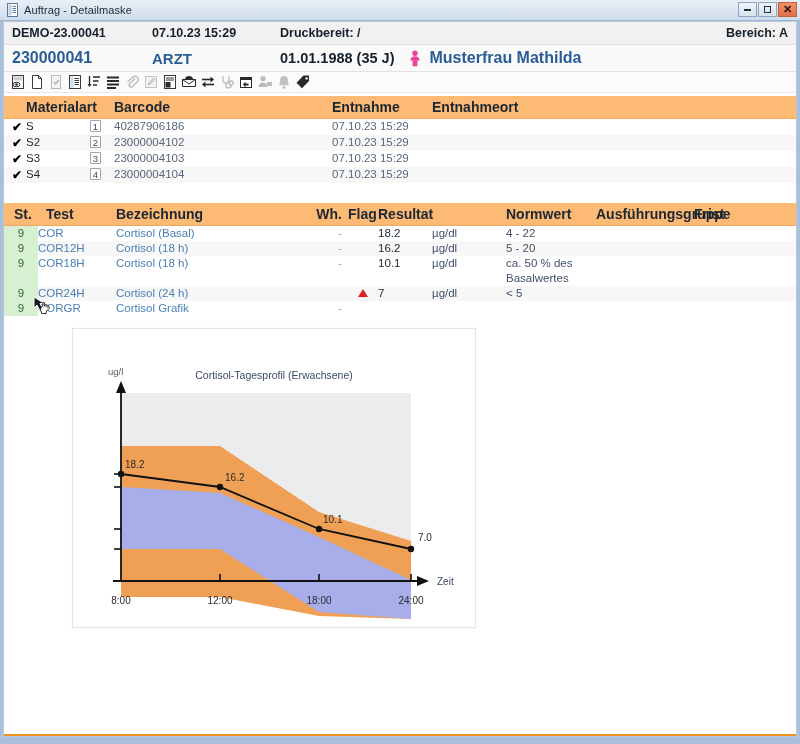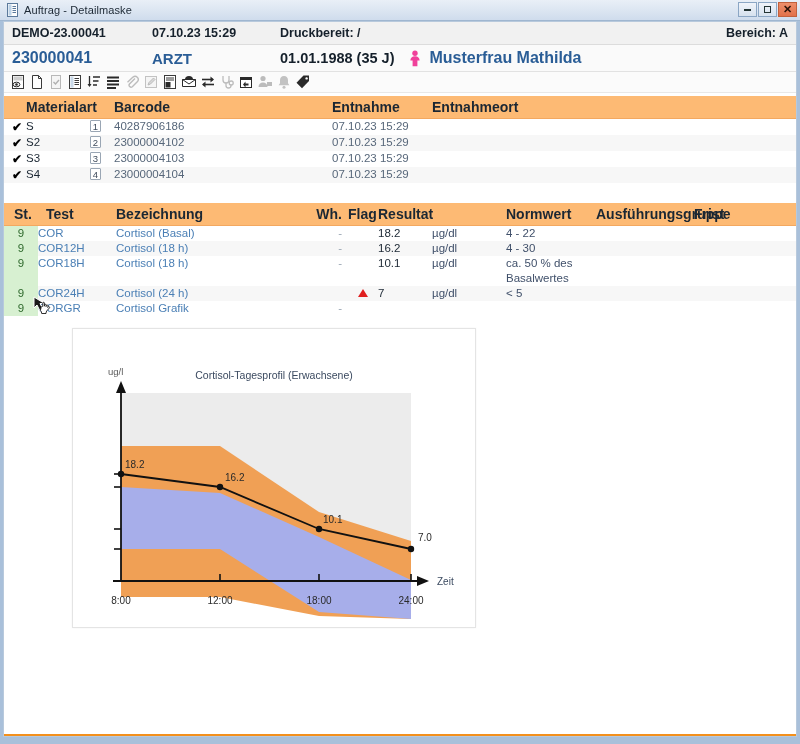--- a/index.html
+++ b/index.html
@@ -522,21 +522,21 @@
             <td class="r-frist"></td>
           </tr>
           <tr class="alt">
             <td class="r-st st-cell">9</td>
             <td class="r-test testname">COR12H</td>
             <td class="r-bez bez">Cortisol (18 h)</td>
             <td class="r-wh wh-dash">-</td>
             <td class="r-flag"></td>
             <td class="r-res resval">16.2</td>
             <td class="r-unit unit">µg/dl</td>
-            <td class="r-norm norm">4 - 30</td>
+            <td class="r-norm norm">5 - 20</td>
             <td class="r-aus"></td>
             <td class="r-frist"></td>
           </tr>
           <tr>
             <td class="r-st st-cell">9</td>
             <td class="r-test testname">COR18H</td>
             <td class="r-bez bez">Cortisol (18 h)</td>
             <td class="r-wh wh-dash">-</td>
             <td class="r-flag"></td>
             <td class="r-res resval">10.1</td>

